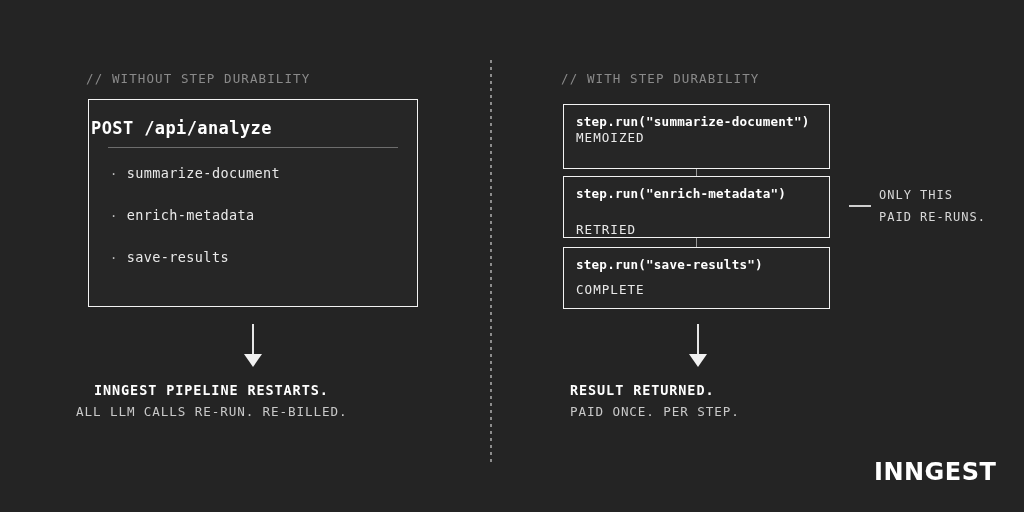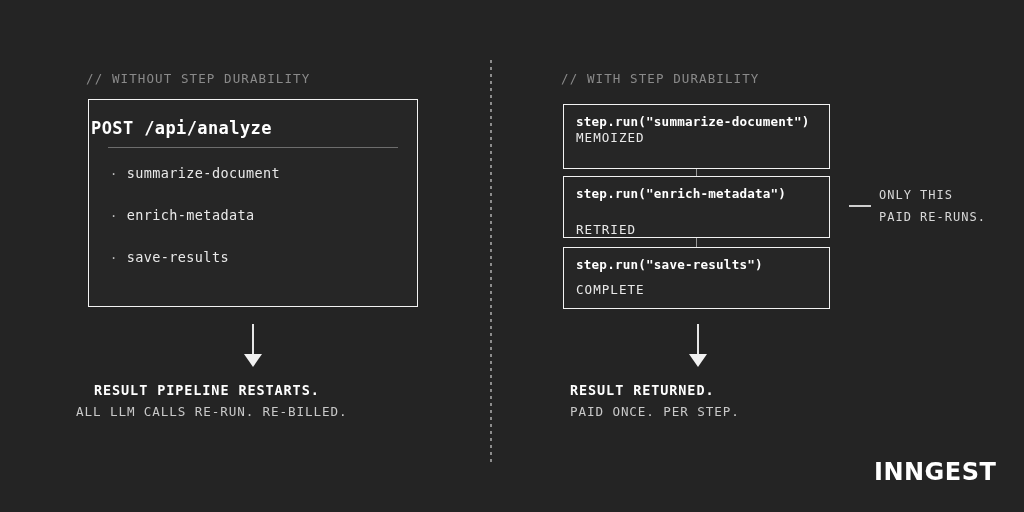--- a/index.html
+++ b/index.html
@@ -174,21 +174,21 @@
   <div class="mono-item" style="top:165px;">
     <span class="bullet">·</span><span>summarize-document</span>
   </div>
   <div class="mono-item" style="top:249px;">
     <span class="bullet">·</span><span>save-results</span>
   </div>
 
   <div class="arrow-shaft" style="left:252px; top:324px; height:32px;"></div>
   <div class="arrow-head" style="left:244px; top:354px;"></div>
 
-  <div class="outcome-primary" style="left:94px; top:382px;">RESULT PIPELINE RESTARTS.</div>
+  <div class="outcome-primary" style="left:94px; top:382px;">INNGEST PIPELINE RESTARTS.</div>
   <div class="outcome-secondary" style="left:76px; top:404px;">ALL LLM CALLS RE-RUN. RE-BILLED.</div>
 
   <div id="divider"></div>
 
   <div class="panel-header" style="left:561px; top:71px;">// WITH STEP DURABILITY</div>
 
   <div class="step-box" style="top:104px; height:65px;"></div>
   <div class="step-call" style="top:114px;">step.run("summarize-document")</div>
   <div class="step-status" style="top:130px;">MEMOIZED</div>
 

